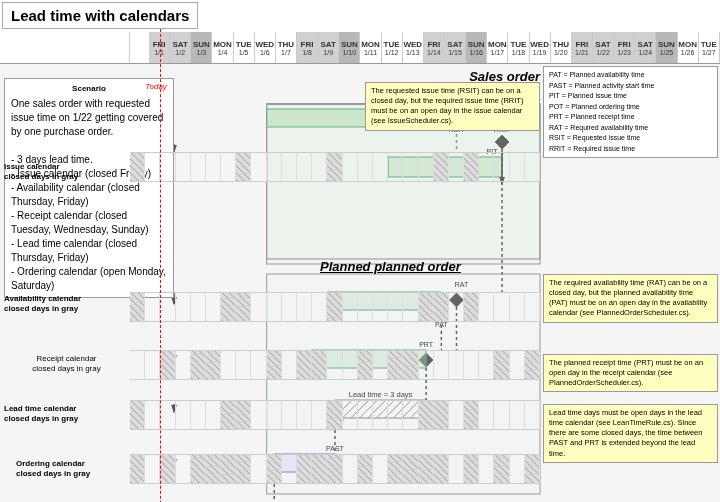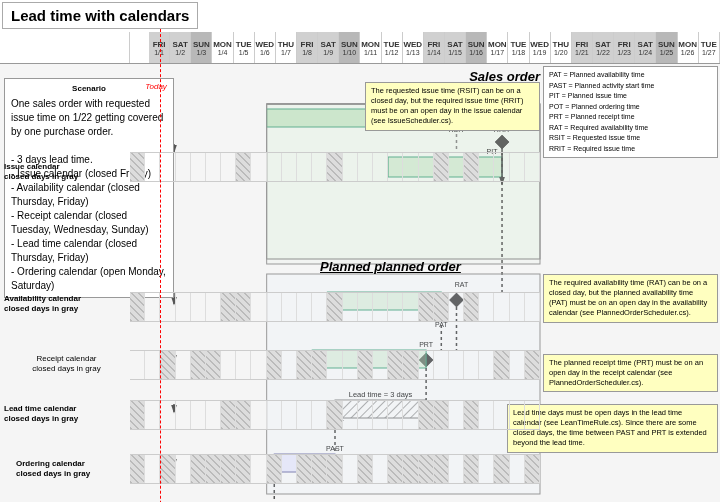--- a/index.html
+++ b/index.html
@@ -373,21 +373,21 @@
     <div class="section-title" style="left:320px; top:195px; font-size:13px; font-style:italic;">Planned planned order</div>
 
     <div class="note-box" style="right:2px; top:290px; width:175px;">
       <span>The planned receipt time (PRT) must be on an open day in the receipt calendar (see PlannedOrderScheduler.cs).</span>
     </div>
 
     <div class="note-box" style="right:2px; top:210px; width:175px;">
       <span>The required availability time (RAT) can be on a closed day, but the planned availability time (PAT) must be on an open day in the availability calendar (see PlannedOrderScheduler.cs).</span>
     </div>
 
-    <div class="note-box" style="right:2px; top:340px; width:211px;">
+    <div class="note-box" style="right:2px; top:340px; width:175px;">
       <span>Lead time days must be open days in the lead time calendar (see LeanTimeRule.cs). Since there are some closed days, the time between PAST and PRT is extended beyond the lead time.</span>
     </div>
 
     <div id="cal-grid" style="position:absolute; top:88px; left:130px; right:180px; bottom:0;">
     <div style="position: absolute; top: 0px; left: 0px; right: 0px; height: 30px; border-top: 1px solid rgb(204, 204, 204); border-bottom: 1px solid rgb(204, 204, 204);">
           <div style="position: absolute; left: 0px; width: 15.1852px; top: 0px; height: 100%; border-right: 1px solid rgb(221, 221, 221); background-image: repeating-linear-gradient(45deg, rgb(187, 187, 187), rgb(187, 187, 187) 1.5px, transparent 1.5px, transparent 5px); background-color: rgb(221, 221, 221);"></div>
           <div style="position: absolute; left: 15.1852px; width: 15.1852px; top: 0px; height: 100%; border-right: 1px solid rgb(221, 221, 221); background-color: transparent;"></div>
           <div style="position: absolute; left: 30.3704px; width: 15.1852px; top: 0px; height: 100%; border-right: 1px solid rgb(221, 221, 221); background-color: transparent;"></div>
           <div style="position: absolute; left: 45.5556px; width: 15.1852px; top: 0px; height: 100%; border-right: 1px solid rgb(221, 221, 221); background-color: transparent;"></div>
           <div style="position: absolute; left: 60.7407px; width: 15.1852px; top: 0px; height: 100%; border-right: 1px solid rgb(221, 221, 221); background-color: transparent;"></div>

